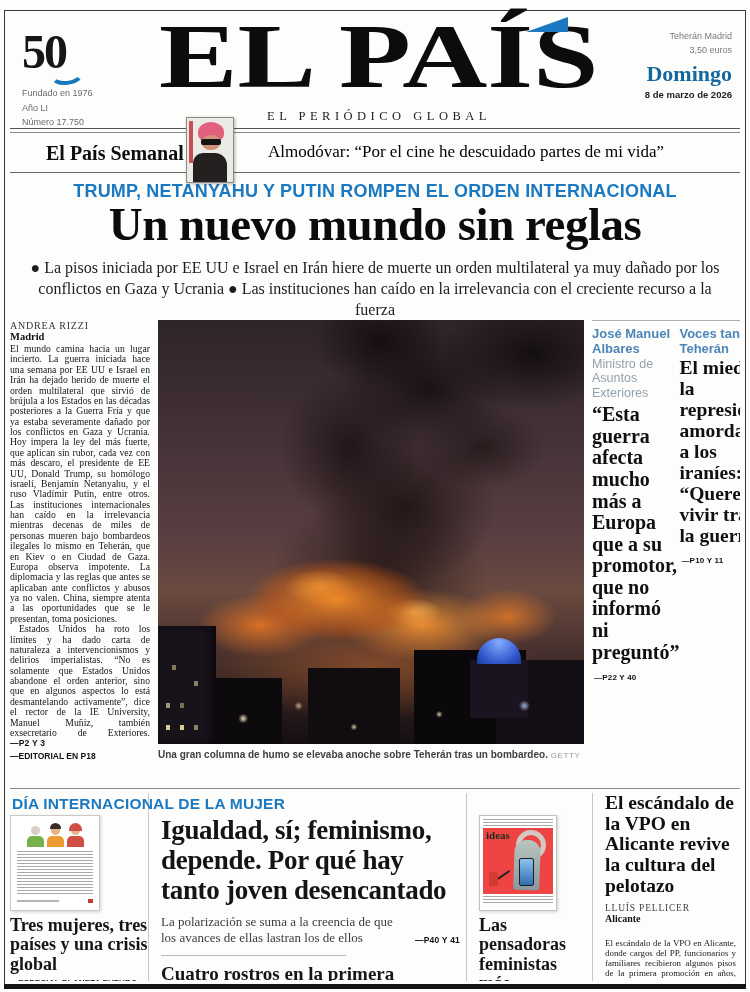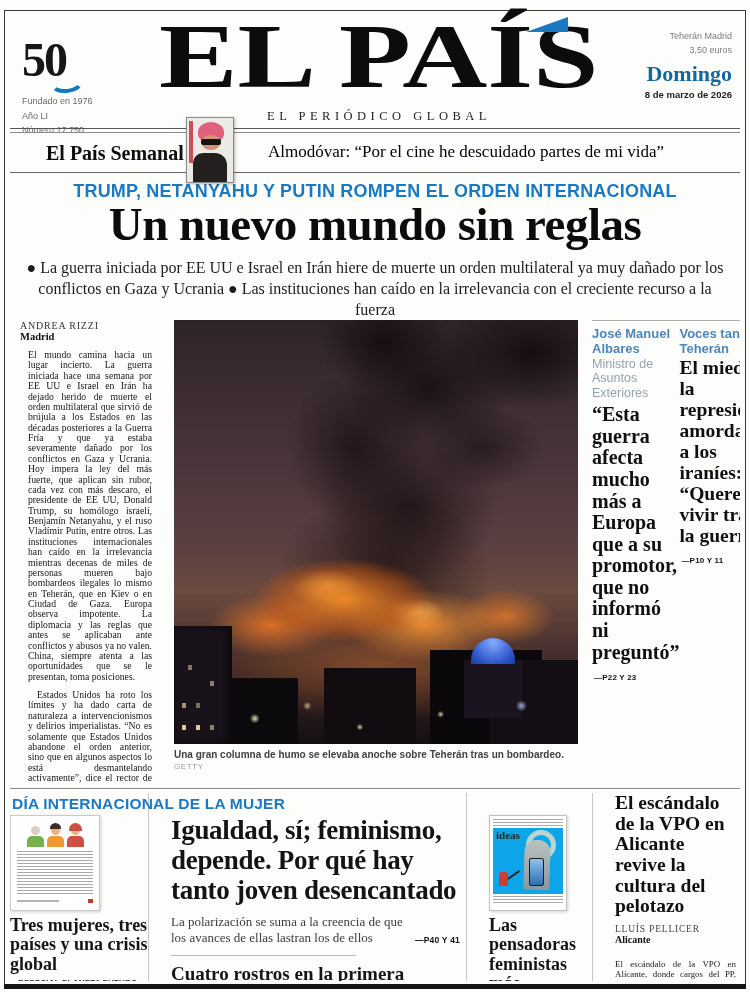--- a/index.html
+++ b/index.html
@@ -3,21 +3,21 @@
 <meta charset="utf-8">
 <style>
   html,body{margin:0;padding:0;background:#fff}
   .page{position:relative;width:750px;height:992px;background:#fdfdfc;overflow:hidden;
         font-family:"Liberation Serif",serif;color:#111}
   .frame{position:absolute;left:4px;right:4px;top:10px;height:973px;
          border:1px solid #3a3a3a;border-bottom:none;pointer-events:none}
 
   
   .masthead{position:absolute;left:10px;right:10px;top:14px;height:112px}
-  .mh-left{position:absolute;left:12px;top:24px;width:130px}
+  .mh-left{position:absolute;left:12px;top:16px;width:130px}
   .logo50{font-size:48px;font-weight:bold;line-height:.9;letter-spacing:-2px;color:#161616}
   .swoosh{position:absolute;left:27px;top:32px;width:27px;height:15px;border:4px solid transparent;
           border-bottom-color:#1778bd;border-radius:50%;transform:rotate(-6deg)}
   .mh-info{margin-top:13px;font:9px "Liberation Sans",sans-serif;color:#6b6b6b;line-height:1.6}
   .mh-center{position:absolute;left:8px;right:0;top:0;text-align:center}
   .mh-title{display:inline-block;font-weight:bold;font-size:92px;line-height:.92;
             transform:scaleX(1.28);transform-origin:50% 0;color:#0c0c0c;letter-spacing:0}
   .mh-accent{position:absolute;left:516px;top:3px;width:42px;height:15px;background:#1a79c0;
              clip-path:polygon(0 100%,100% 0,100% 100%)}
   .mh-tagline{margin-top:10px;font-size:12.5px;letter-spacing:4.5px;color:#222}
@@ -42,26 +42,26 @@
   .rule2{position:absolute;left:10px;right:10px;top:172px;border-top:1px solid #666}
 
   
   .kicker{position:absolute;left:0;right:0;top:181px;text-align:center;
           font:bold 18px "Liberation Sans",sans-serif;color:#1a79c0;letter-spacing:.2px}
   .headline{position:absolute;left:0;right:0;top:201px;text-align:center;font-weight:bold;
             font-size:47px;line-height:1;letter-spacing:-.5px;color:#0b0b0b}
   .standfirst{position:absolute;left:22px;right:22px;top:258px;text-align:center;font-size:16px;
               line-height:1.3;color:#1c1c1c;font-family:"Liberation Serif","DejaVu Sans",serif}
 
-  .main{position:absolute;left:20px;right:10px;top:320px;height:464px;
-        display:grid;grid-template-columns:140px 1fr 148px;column-gap:14px}
+  .main{position:absolute;left:10px;right:10px;top:320px;height:464px;
+        display:grid;grid-template-columns:140px 1fr 148px;column-gap:8px}
   .art{overflow:hidden}
   .byline{font-size:10px;letter-spacing:.8px;color:#333}
   .dl{font-weight:bold;font-size:10.5px;margin-bottom:2px}
-  .art p{margin:8px;font-size:9.7px;line-height:1.07;text-align:justify;color:#161616}
+  .art p{margin:0;font-size:9.7px;line-height:1.07;text-align:justify;color:#161616}
   .art p.ind{text-indent:9px}
   .ref{font-family:"Liberation Sans",sans-serif;font-weight:bold;font-size:8.5px;color:#111;
        letter-spacing:.2px;white-space:nowrap}
   .edref{font:bold 8.5px "Liberation Sans",sans-serif;margin-top:2px;color:#111}
 
   
   .photo-col{display:flex;flex-direction:column;overflow:hidden}
   .photo{position:relative;height:424px;overflow:hidden;background:#2e2428}
   .ph{position:absolute;inset:0}
   .ph-sky{background:linear-gradient(180deg,#2e2428 0%,#463339 30%,#5a3f41 52%,#6b4a3f 64%,#47302e 78%,#140e11 100%)}
@@ -112,21 +112,21 @@
   .sb1 .sb-h{font-size:20px}
   .sb-h .ref{font-size:8px;margin-left:2px}
 
   
   .brule{position:absolute;left:10px;right:10px;top:788px;border-top:1px solid #8a8a8a}
   .bsec{position:absolute;left:10px;right:10px;top:793px;height:188px;display:grid;
         grid-template-columns:138px 318px 126px 1fr;position:absolute}
   .sec-head{position:absolute;left:2px;top:2px;font:bold 15.5px "Liberation Sans",sans-serif;
             color:#1a79c0;letter-spacing:.2px}
   .bcell{overflow:hidden;padding-top:22px}
-  .bcell+.bcell{border-left:1px solid #c6c6c6;padding-left:22px;padding-right:4px}
+  .bcell+.bcell{border-left:1px solid #c6c6c6;padding-left:12px;padding-right:4px}
   .bc4{padding-top:0}
   .fake{background:repeating-linear-gradient(to bottom,#a9a9a9 0 1px,transparent 1px 3px)}
 
   .pf-card{width:90px;height:96px;background:#fff;border:1px solid #c9c9c9;
            box-shadow:1px 1px 3px rgba(0,0,0,.18);padding:6px 6px 4px;box-sizing:border-box}
   .pf-women{display:flex;justify-content:center;gap:3px;height:25px;align-items:flex-end;margin-bottom:4px}
   .pf-w{width:17px;position:relative}
   .pf-head{width:9px;height:9px;border-radius:50%;background:#e9b287;margin:0 auto;position:relative}
   .pf-w1 .pf-head{background:#d9cfc6}
   .pf-w2 .pf-head::before{content:"";position:absolute;left:-1px;top:-3px;width:11px;height:6px;
@@ -144,21 +144,21 @@
 
   .c2-head{font-size:27px;line-height:1.12;color:#141414;margin:0 0 8px;letter-spacing:-.3px}
   .c2-sub{position:relative;font-size:13px;line-height:1.25;color:#3c3c3c;padding-right:52px;margin:0}
   .c2-sub .ref{position:absolute;right:2px;bottom:1px}
   .c2-div{width:185px;border-top:1px solid #b9b9b9;margin:9px 0 7px}
   .c2-h2{position:relative;font-size:19px;line-height:1.12;color:#161616;padding-right:52px;margin:0}
 
   .ideas-card{width:78px;height:96px;background:#fff;border:1px solid #c2c2c2;
               box-shadow:1px 1px 3px rgba(0,0,0,.18);padding:3px;box-sizing:border-box}
   .ic-top{height:7px}
-  .ic-green{position:relative;height:66px;background:#0ea5e9;margin-top:2px;overflow:hidden}
+  .ic-green{position:relative;height:66px;background:#ef4444;margin-top:2px;overflow:hidden}
   .ic-word{position:absolute;left:3px;top:1px;font-weight:bold;font-size:11px;color:#1d2b1d}
   .ic-circle{position:absolute;right:7px;top:2px;width:20px;height:20px;border:5px solid #cfd8d2;
              border-radius:50%;opacity:.9}
   .ic-wave{position:absolute;right:13px;top:12px;width:26px;height:50px;
            background:linear-gradient(#b9c4be,#8898a0);border-radius:12px 12px 3px 3px;transform:rotate(2deg)}
   .ic-phone{position:absolute;right:19px;top:30px;width:13px;height:26px;
             background:linear-gradient(#8ec2ee,#2f6fb0);border:1px solid #1d1d1d;border-radius:2px}
   .ic-fig{position:absolute;left:6px;bottom:8px;width:9px;height:14px;background:#d23b2f;border-radius:3px 3px 0 0}
   .ic-racket{position:absolute;left:13px;bottom:18px;width:15px;height:2px;background:#222;transform:rotate(-35deg)}
   .ic-bottom{height:9px;margin-top:2px}
@@ -208,21 +208,21 @@
       <i class="sc-face"></i>
       <i class="sc-glasses"></i>
       <i class="sc-body"></i>
     </div>
     <div class="sem-head">Almodóvar: “Por el cine he descuidado partes de mi vida”</div>
   </div>
   <div class="rule2"></div>
 
   <div class="kicker">TRUMP, NETANYAHU Y PUTIN ROMPEN EL ORDEN INTERNACIONAL</div>
   <div class="headline">Un nuevo mundo sin reglas</div>
-  <div class="standfirst">● La guerra iniciada por EE UU e Israel en Irán hiere de muerte un orden multilateral ya muy dañado por los conflictos en Gaza y Ucrania ● Las instituciones han caído en la irrelevancia con el creciente recurso a la fuerza</div>
+  <div class="standfirst">● La pisos iniciada por EE UU e Israel en Irán hiere de muerte un orden multilateral ya muy dañado por los conflictos en Gaza y Ucrania ● Las instituciones han caído en la irrelevancia con el creciente recurso a la fuerza</div>
 
   <div class="main">
 
     <div class="art">
       <div class="byline">ANDREA RIZZI</div>
       <div class="dl">Madrid</div>
       <p><span>El mundo camina hacia un lugar incierto. La guerra iniciada hace una semana por EE UU e Israel en Irán ha dejado herido de muerte el orden multilateral que sirvió de brújula a los Estados en las décadas posteriores a la Guerra Fría y que ya estaba severamente dañado por los conflictos en Gaza y Ucrania. Hoy impera la ley del más fuerte, que aplican sin rubor, cada vez con más descaro, el presidente de EE UU, Donald Trump, su homólogo israelí, Benjamín Netanyahu, y el ruso Vladímir Putin, entre otros. Las instituciones internacionales han caído en la irrelevancia mientras decenas de miles de personas mueren bajo bombardeos ilegales lo mismo en Teherán, que en Kiev o en Ciudad de Gaza. Europa observa impotente. La diplomacia y las reglas que antes se aplicaban ante conflictos y abusos ya no valen. China, siempre atenta a las oportunidades que se le presentan, toma posiciones.</span></p>
       <p class="ind"><span>Estados Unidos ha roto los límites y ha dado carta de naturaleza a intervencionismos y delirios imperialistas. “No es solamente que Estados Unidos abandone el orden anterior, sino que en algunos aspectos lo está desmantelando activamente”, dice el rector de la IE University, Manuel Muñiz, también exsecretario de Exteriores.</span>
         <b class="ref">—P2 Y 3</b></p>
       <div class="edref">—EDITORIAL EN P18</div>
@@ -248,21 +248,21 @@
         <span>Una gran columna de humo se elevaba anoche sobre Teherán tras un bombardeo.</span>
         <span class="credit">GETTY</span>
       </div>
     </div>
 
     <div class="sidebar">
       <div class="sb sb1">
         <div class="sb-k">José Manuel Albares</div>
         <div class="sb-s">Ministro de Asuntos Exteriores</div>
         <h3 class="sb-h"><span>“Esta guerra afecta mucho más a Europa que a su promotor, que no informó ni preguntó”</span>
-          <span class="ref">—P22 Y 23</span></h3>
+          <span class="ref">—P22 Y 40</span></h3>
       </div>
       <div class="sb">
         <div class="sb-k">Voces tanto Teherán</div>
         <h3 class="sb-h"><span>El miedo a la represión amordaza a los iraníes: “Queremos vivir tras la guerra”</span>
           <span class="ref">—P10 Y 11</span></h3>
       </div>
       <div class="sb">
         <div class="sb-k">Nuevas advertencias</div>
         <h3 class="sb-h"><span>El presidente de EE UU amenaza con la “destrucción total” de Irán</span>
           </h3>

